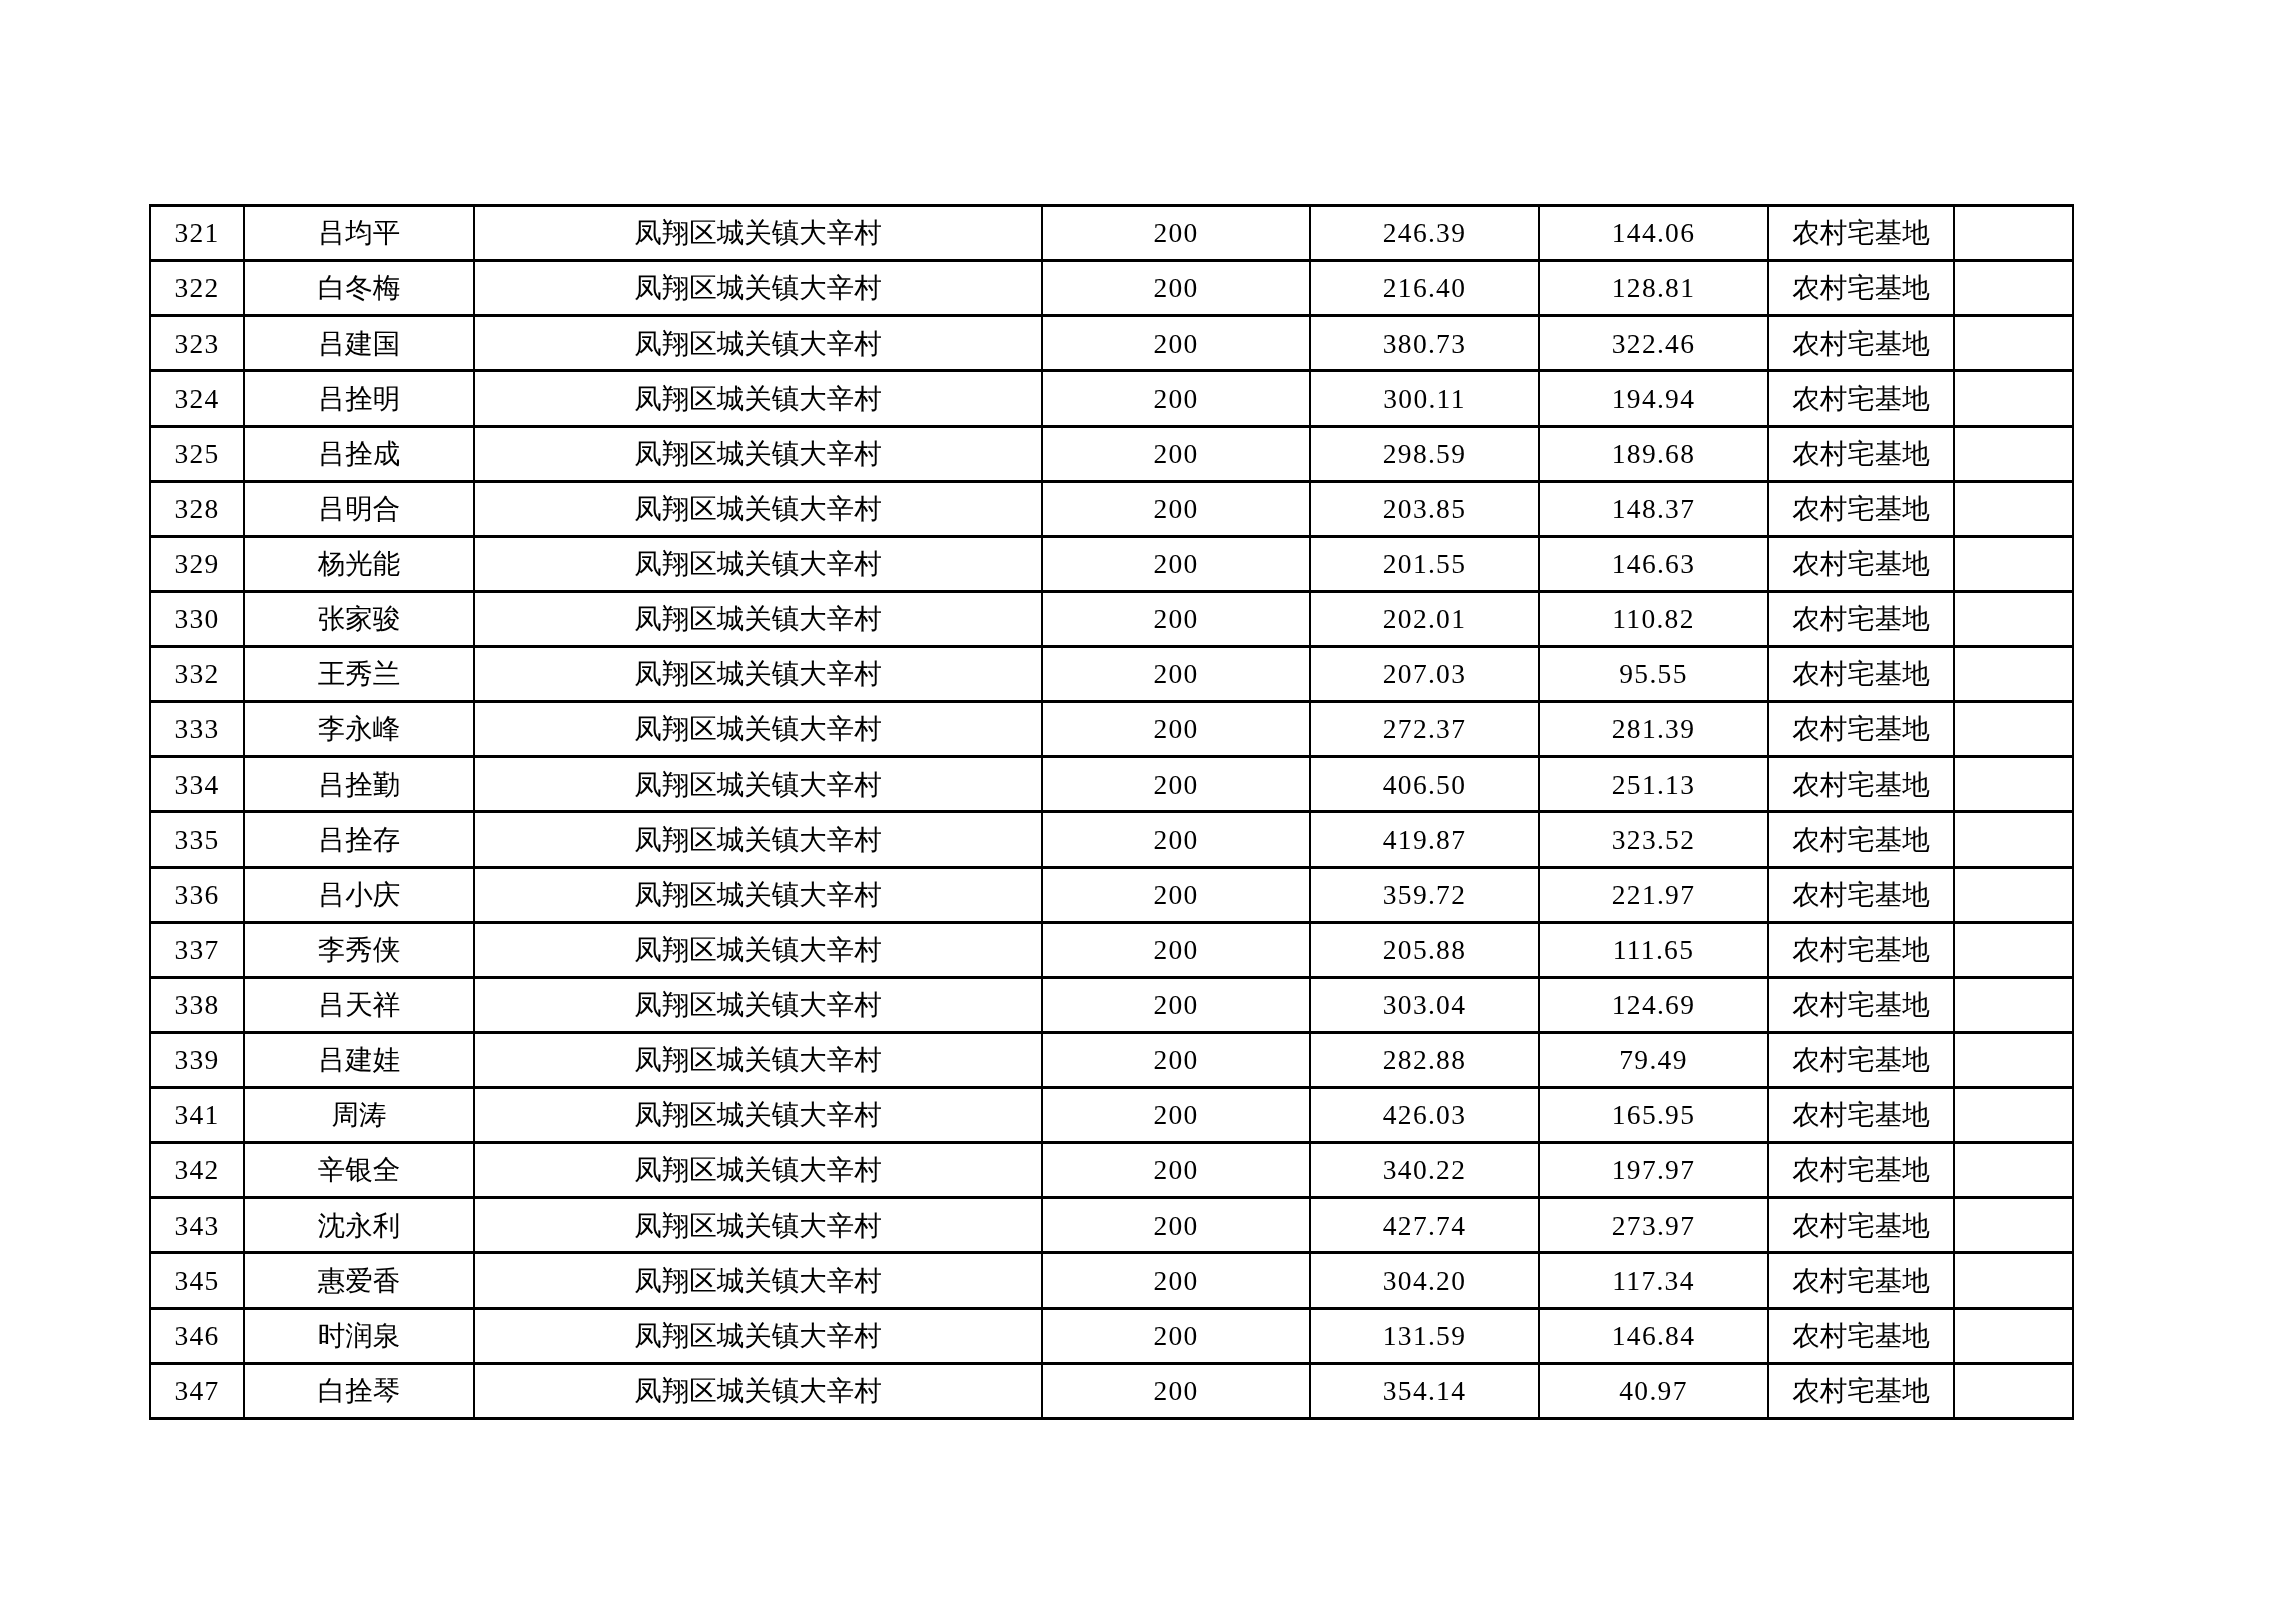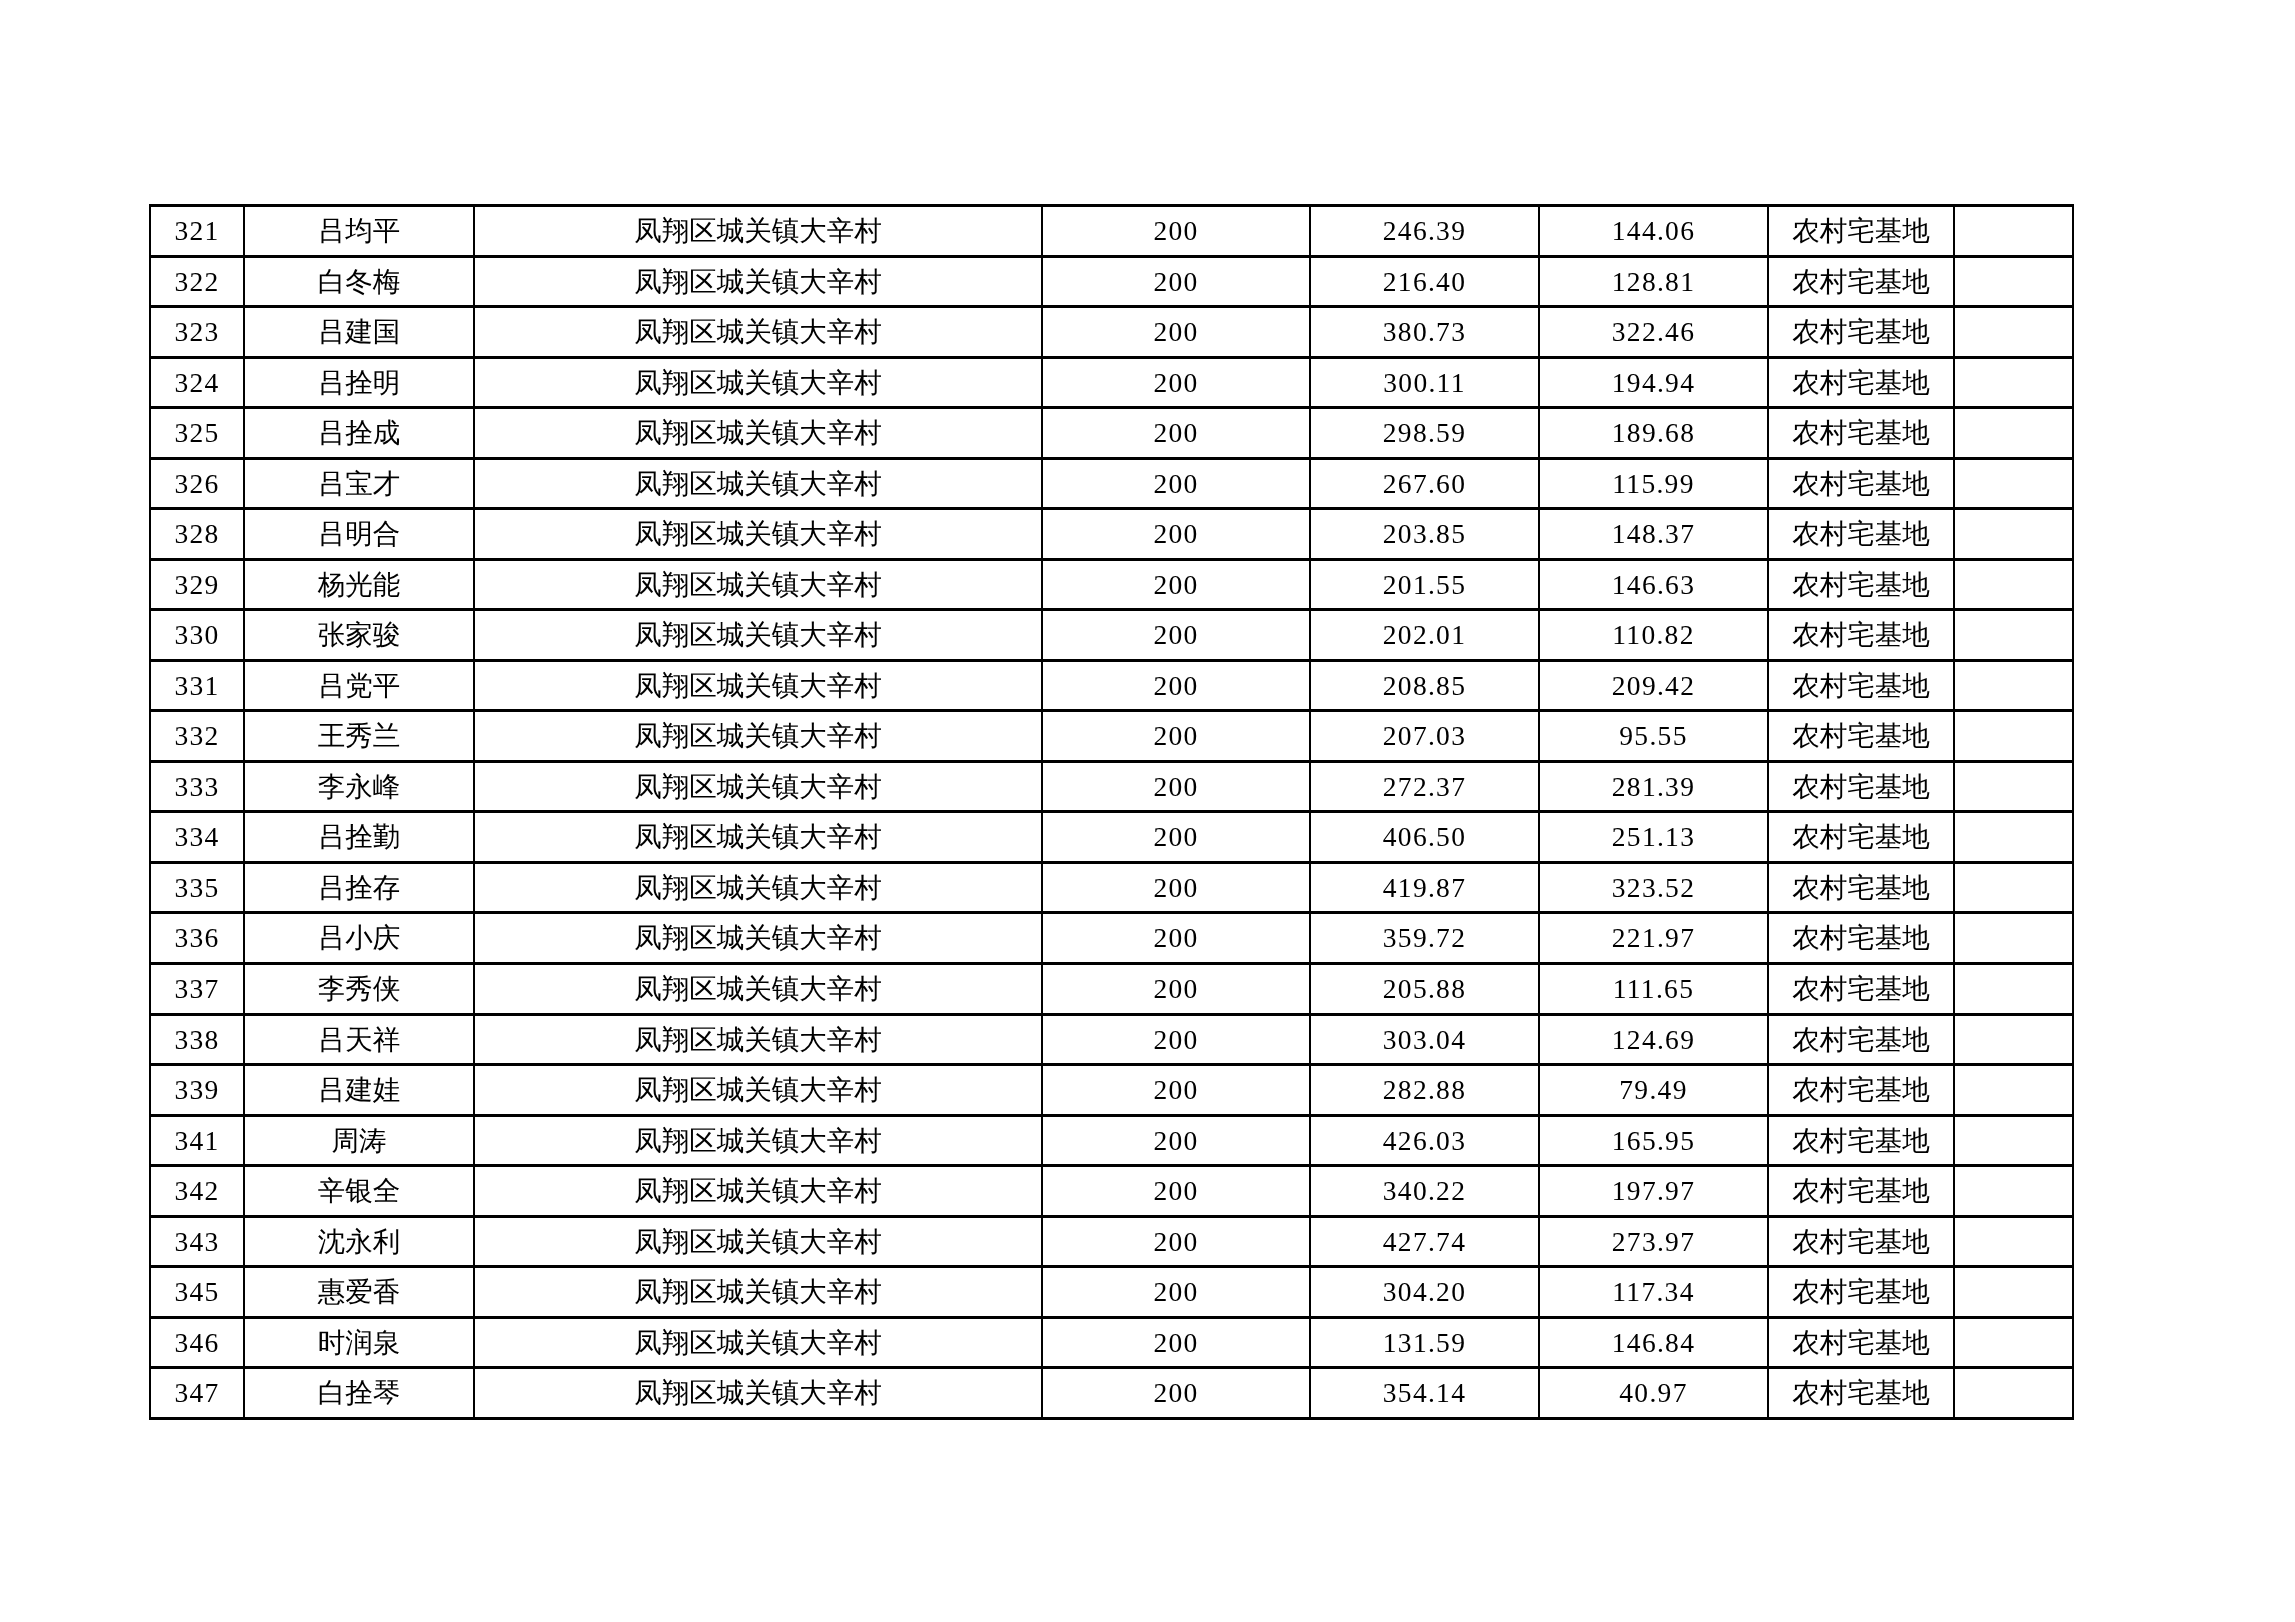--- a/index.html
+++ b/index.html
@@ -104,30 +104,20 @@
           <td class="num">325</td>
           <td>吕拴成</td>
           <td>凤翔区城关镇大辛村</td>
           <td class="num">200</td>
           <td class="num">298.59</td>
           <td class="num">189.68</td>
           <td>农村宅基地</td>
           <td></td>
         </tr>
         <tr>
-          <td class="num">326</td>
-          <td>吕宝才</td>
-          <td>凤翔区城关镇大辛村</td>
-          <td class="num">200</td>
-          <td class="num">267.60</td>
-          <td class="num">115.99</td>
-          <td>农村宅基地</td>
-          <td></td>
-        </tr>
-        <tr>
           <td class="num">328</td>
           <td>吕明合</td>
           <td>凤翔区城关镇大辛村</td>
           <td class="num">200</td>
           <td class="num">203.85</td>
           <td class="num">148.37</td>
           <td>农村宅基地</td>
           <td></td>
         </tr>
         <tr>
@@ -140,30 +130,20 @@
           <td>农村宅基地</td>
           <td></td>
         </tr>
         <tr>
           <td class="num">330</td>
           <td>张家骏</td>
           <td>凤翔区城关镇大辛村</td>
           <td class="num">200</td>
           <td class="num">202.01</td>
           <td class="num">110.82</td>
-          <td>农村宅基地</td>
-          <td></td>
-        </tr>
-        <tr>
-          <td class="num">331</td>
-          <td>吕党平</td>
-          <td>凤翔区城关镇大辛村</td>
-          <td class="num">200</td>
-          <td class="num">208.85</td>
-          <td class="num">209.42</td>
           <td>农村宅基地</td>
           <td></td>
         </tr>
         <tr>
           <td class="num">332</td>
           <td>王秀兰</td>
           <td>凤翔区城关镇大辛村</td>
           <td class="num">200</td>
           <td class="num">207.03</td>
           <td class="num">95.55</td>

